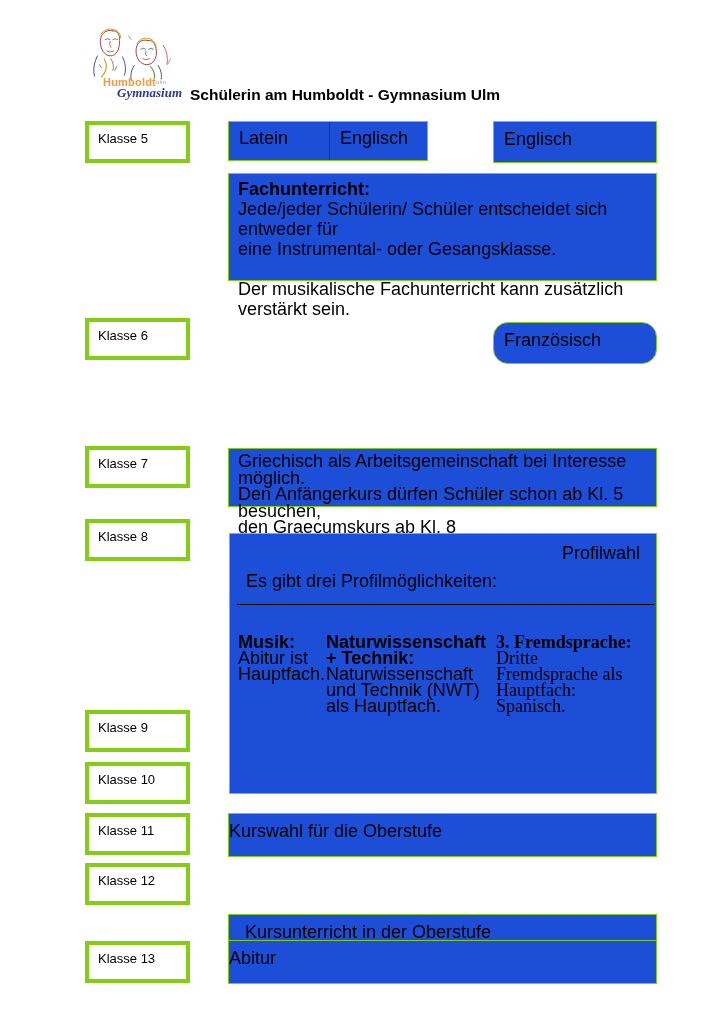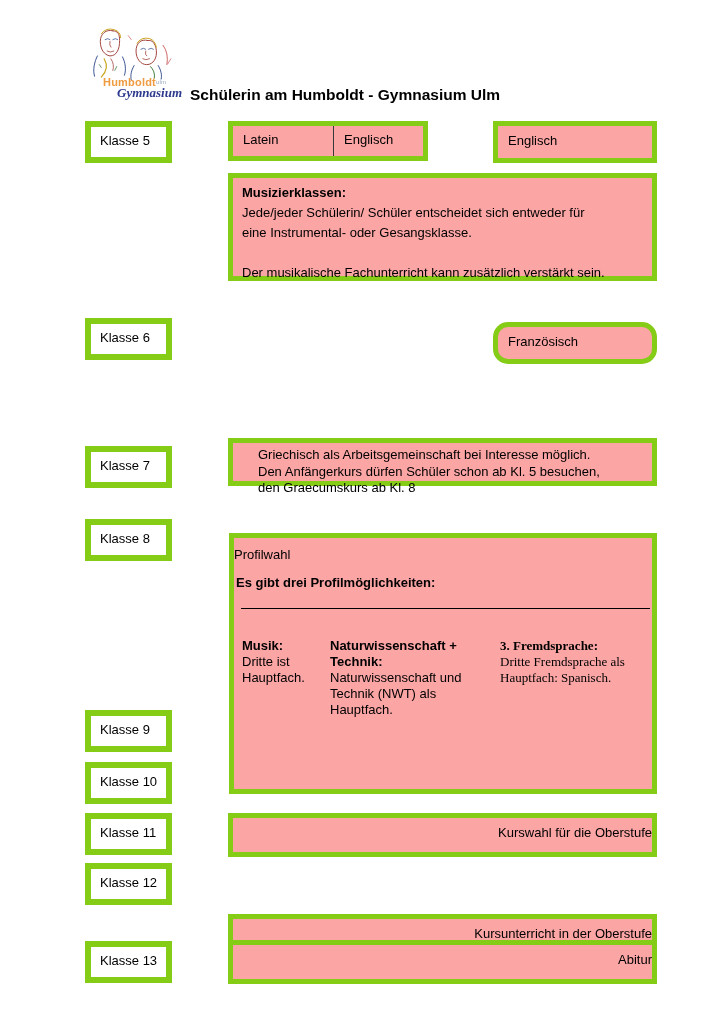--- a/index.html
+++ b/index.html
@@ -27,55 +27,55 @@
   }
 
   
   .page-title {
     position: absolute; left: 190px; top: 86px;
     font-size: 15.5px; font-weight: bold; white-space: nowrap;
   }
 
   
   .kbox {
-    position: absolute; left: 85px; width: 87px; height: 42px;
-    border: 6px solid #84cc16; background: #fff;
+    position: absolute; left: 85px; width: 105px; height: 42px;
+    border: 4px solid #84cc16; background: #fff;
     padding: 6px 0 0 9px; font-size: 13px; white-space: nowrap;
   }
-  .cbox { position: absolute; border: 5px solid #84cc16; background: #fca5a5; font-size: 13px; }
+  .cbox { position: absolute; border: 1px solid #84cc16; background: #1d4ed8; font-size: 18px; }
 
   
   .lang-combo { left: 228px; top: 121px; width: 200px; height: 40px; display: flex; }
   .lang-cell { flex: 0 0 100px; padding: 6px 0 0 10px; }
   .lang-cell + .lang-cell { border-left: 1px solid #383838; flex: 1 1 auto; }
   .subj-right { left: 493px; width: 164px; height: 42px; padding: 7px 0 0 10px; }
   .subj-right.r5 { top: 121px; }
   .subj-right.r6 { top: 322px; border-radius: 15px; }
 
   
   .musizier { left: 228px; top: 173px; width: 429px; height: 108px; padding: 5px 8px 0 9px; line-height: 20px; }
   .musizier .bold { font-weight: bold; }
   .musizier .spacer { height: 20px; }
 
   
-  .griechisch { left: 228px; top: 438px; width: 429px; height: 48px; padding: 4px 8px 0 25px; line-height: 16.5px; }
+  .griechisch { left: 228px; top: 448px; width: 429px; height: 59px; padding: 4px 8px 0 9px; line-height: 16.5px; }
 
   
   .profilwahl { left: 229px; top: 533px; width: 428px; height: 261px; }
-  .pw-title { position: absolute; top: 9px; left: 0; right: 16px; text-align: left; }
-  .pw-intro { position: absolute; top: 37px; left: 2px; font-weight: bold; }
+  .pw-title { position: absolute; top: 9px; left: 0; right: 16px; text-align: right; }
+  .pw-intro { position: absolute; top: 37px; left: 16px; }
   .pw-rule { position: absolute; top: 70px; left: 7px; right: 2px; border-top: 1px solid #000; }
   .pw-col { position: absolute; top: 76px; line-height: 16px; }
   .pw-col .hdr { font-weight: bold; margin-top: 24px; }
   .pw-col1 { left: 8px;  width: 84px; }
   .pw-col2 { left: 96px; width: 168px; }
   .pw-col3 { left: 266px; width: 140px; font-family: Liberation Serif, serif; }
 
   
-  .wide { left: 228px; width: 429px; height: 44px; text-align: right; padding-top: 7px; }
+  .wide { left: 228px; width: 429px; height: 44px; text-align: left; padding-top: 7px; }
   .wide.w11 { top: 813px; }
   .wide.w12 { top: 914px; padding-left: 16px; }
   .wide.w13 { top: 940px; }
 </style>
 </head>
 <body>
 
 <div id="page">
 
   <svg id="logo-art" viewBox="0 0 98 58" fill="none" stroke-linecap="round">
@@ -111,42 +111,42 @@
   <div class="kbox" style="top:863px">Klasse 12</div>
   <div class="kbox" style="top:941px">Klasse 13</div>
 
   <div class="cbox lang-combo">
     <div class="lang-cell">Latein</div>
     <div class="lang-cell">Englisch</div>
   </div>
   <div class="cbox subj-right r5">Englisch</div>
 
   <div class="cbox musizier">
-    <div class="bold">Musizierklassen:</div>
+    <div class="bold">Fachunterricht:</div>
     <div>Jede/jeder Schülerin/ Schüler entscheidet sich entweder für</div>
     <div>eine Instrumental- oder Gesangsklasse.</div>
     <div class="spacer"></div>
     <div>Der musikalische Fachunterricht kann zusätzlich verstärkt sein.</div>
   </div>
 
   <div class="cbox subj-right r6">Französisch</div>
 
   <div class="cbox griechisch">
     <div>Griechisch als Arbeitsgemeinschaft bei Interesse möglich.</div>
     <div>Den Anfängerkurs dürfen Schüler schon ab Kl. 5 besuchen,</div>
     <div>den Graecumskurs ab Kl. 8</div>
   </div>
 
   <div class="cbox profilwahl">
     <div class="pw-title">Profilwahl</div>
     <div class="pw-intro">Es gibt drei Profilmöglichkeiten:</div>
     <div class="pw-rule"></div>
     <div class="pw-col pw-col1">
       <div class="hdr">Musik:</div>
-      <div>Dritte ist Hauptfach.</div>
+      <div>Abitur ist Hauptfach.</div>
     </div>
     <div class="pw-col pw-col2">
       <div class="hdr">Naturwissenschaft + Technik:</div>
       <div>Naturwissenschaft und Technik (NWT) als Hauptfach.</div>
     </div>
     <div class="pw-col pw-col3">
       <div class="hdr">3. Fremdsprache:</div>
       <div>Dritte Fremdsprache als Hauptfach: Spanisch.</div>
     </div>
   </div>

